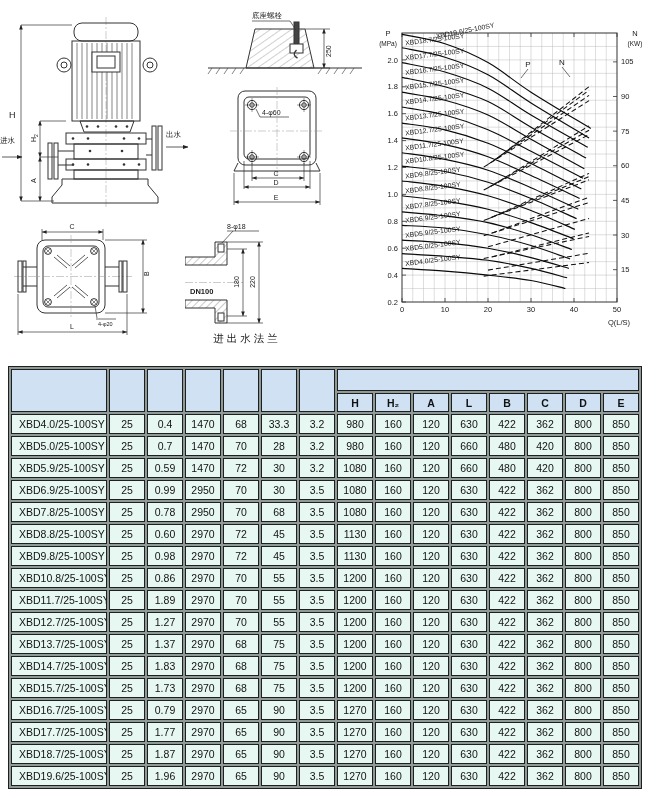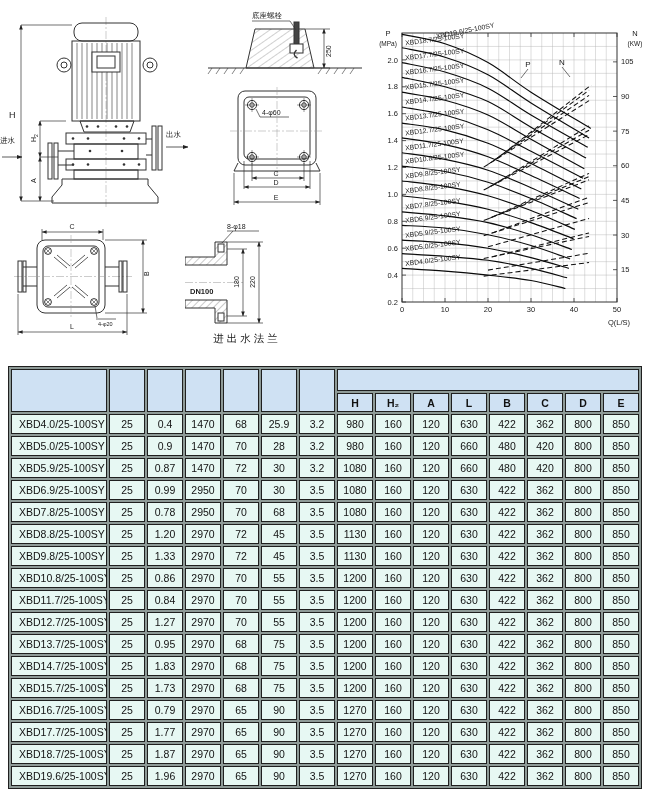--- a/index.html
+++ b/index.html
@@ -412,52 +412,52 @@
         <th>E</th>
       </tr>
     </thead>
   <tbody>
       <tr>
         <td class="model">XBD4.0/25-100SY</td>
         <td>25</td>
         <td>0.4</td>
         <td>1470</td>
         <td>68</td>
-        <td>25.9</td>
+        <td>33.3</td>
         <td>3.2</td>
         <td>980</td>
         <td>160</td>
         <td>120</td>
         <td>630</td>
         <td>422</td>
         <td>362</td>
         <td>800</td>
         <td>850</td>
       </tr>
       <tr>
         <td class="model">XBD5.0/25-100SY</td>
         <td>25</td>
-        <td>0.9</td>
+        <td>0.7</td>
         <td>1470</td>
         <td>70</td>
         <td>28</td>
         <td>3.2</td>
         <td>980</td>
         <td>160</td>
         <td>120</td>
         <td>660</td>
         <td>480</td>
         <td>420</td>
         <td>800</td>
         <td>850</td>
       </tr>
       <tr>
         <td class="model">XBD5.9/25-100SY</td>
         <td>25</td>
-        <td>0.87</td>
+        <td>0.59</td>
         <td>1470</td>
         <td>72</td>
         <td>30</td>
         <td>3.2</td>
         <td>1080</td>
         <td>160</td>
         <td>120</td>
         <td>660</td>
         <td>480</td>
         <td>420</td>
@@ -494,38 +494,38 @@
         <td>120</td>
         <td>630</td>
         <td>422</td>
         <td>362</td>
         <td>800</td>
         <td>850</td>
       </tr>
       <tr>
         <td class="model">XBD8.8/25-100SY</td>
         <td>25</td>
-        <td>1.20</td>
+        <td>0.60</td>
         <td>2970</td>
         <td>72</td>
         <td>45</td>
         <td>3.5</td>
         <td>1130</td>
         <td>160</td>
         <td>120</td>
         <td>630</td>
         <td>422</td>
         <td>362</td>
         <td>800</td>
         <td>850</td>
       </tr>
       <tr>
         <td class="model">XBD9.8/25-100SY</td>
         <td>25</td>
-        <td>1.33</td>
+        <td>0.98</td>
         <td>2970</td>
         <td>72</td>
         <td>45</td>
         <td>3.5</td>
         <td>1130</td>
         <td>160</td>
         <td>120</td>
         <td>630</td>
         <td>422</td>
         <td>362</td>
@@ -545,21 +545,21 @@
         <td>120</td>
         <td>630</td>
         <td>422</td>
         <td>362</td>
         <td>800</td>
         <td>850</td>
       </tr>
       <tr>
         <td class="model">XBD11.7/25-100SY</td>
         <td>25</td>
-        <td>0.84</td>
+        <td>1.89</td>
         <td>2970</td>
         <td>70</td>
         <td>55</td>
         <td>3.5</td>
         <td>1200</td>
         <td>160</td>
         <td>120</td>
         <td>630</td>
         <td>422</td>
         <td>362</td>
@@ -579,21 +579,21 @@
         <td>120</td>
         <td>630</td>
         <td>422</td>
         <td>362</td>
         <td>800</td>
         <td>850</td>
       </tr>
       <tr>
         <td class="model">XBD13.7/25-100SY</td>
         <td>25</td>
-        <td>0.95</td>
+        <td>1.37</td>
         <td>2970</td>
         <td>68</td>
         <td>75</td>
         <td>3.5</td>
         <td>1200</td>
         <td>160</td>
         <td>120</td>
         <td>630</td>
         <td>422</td>
         <td>362</td>

